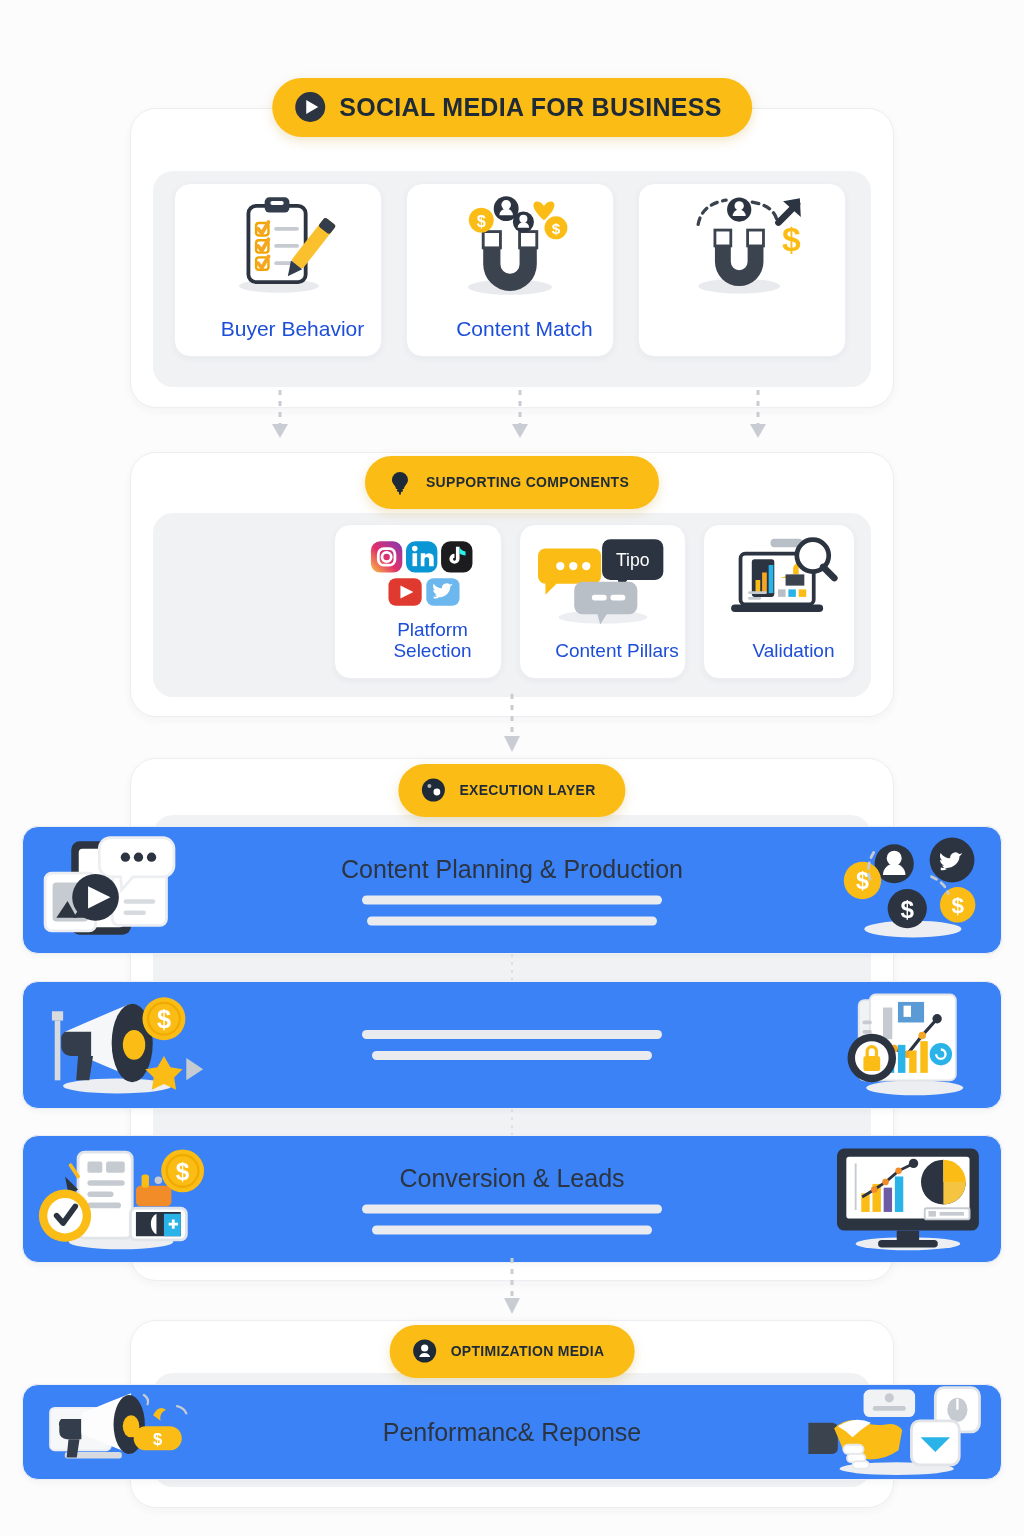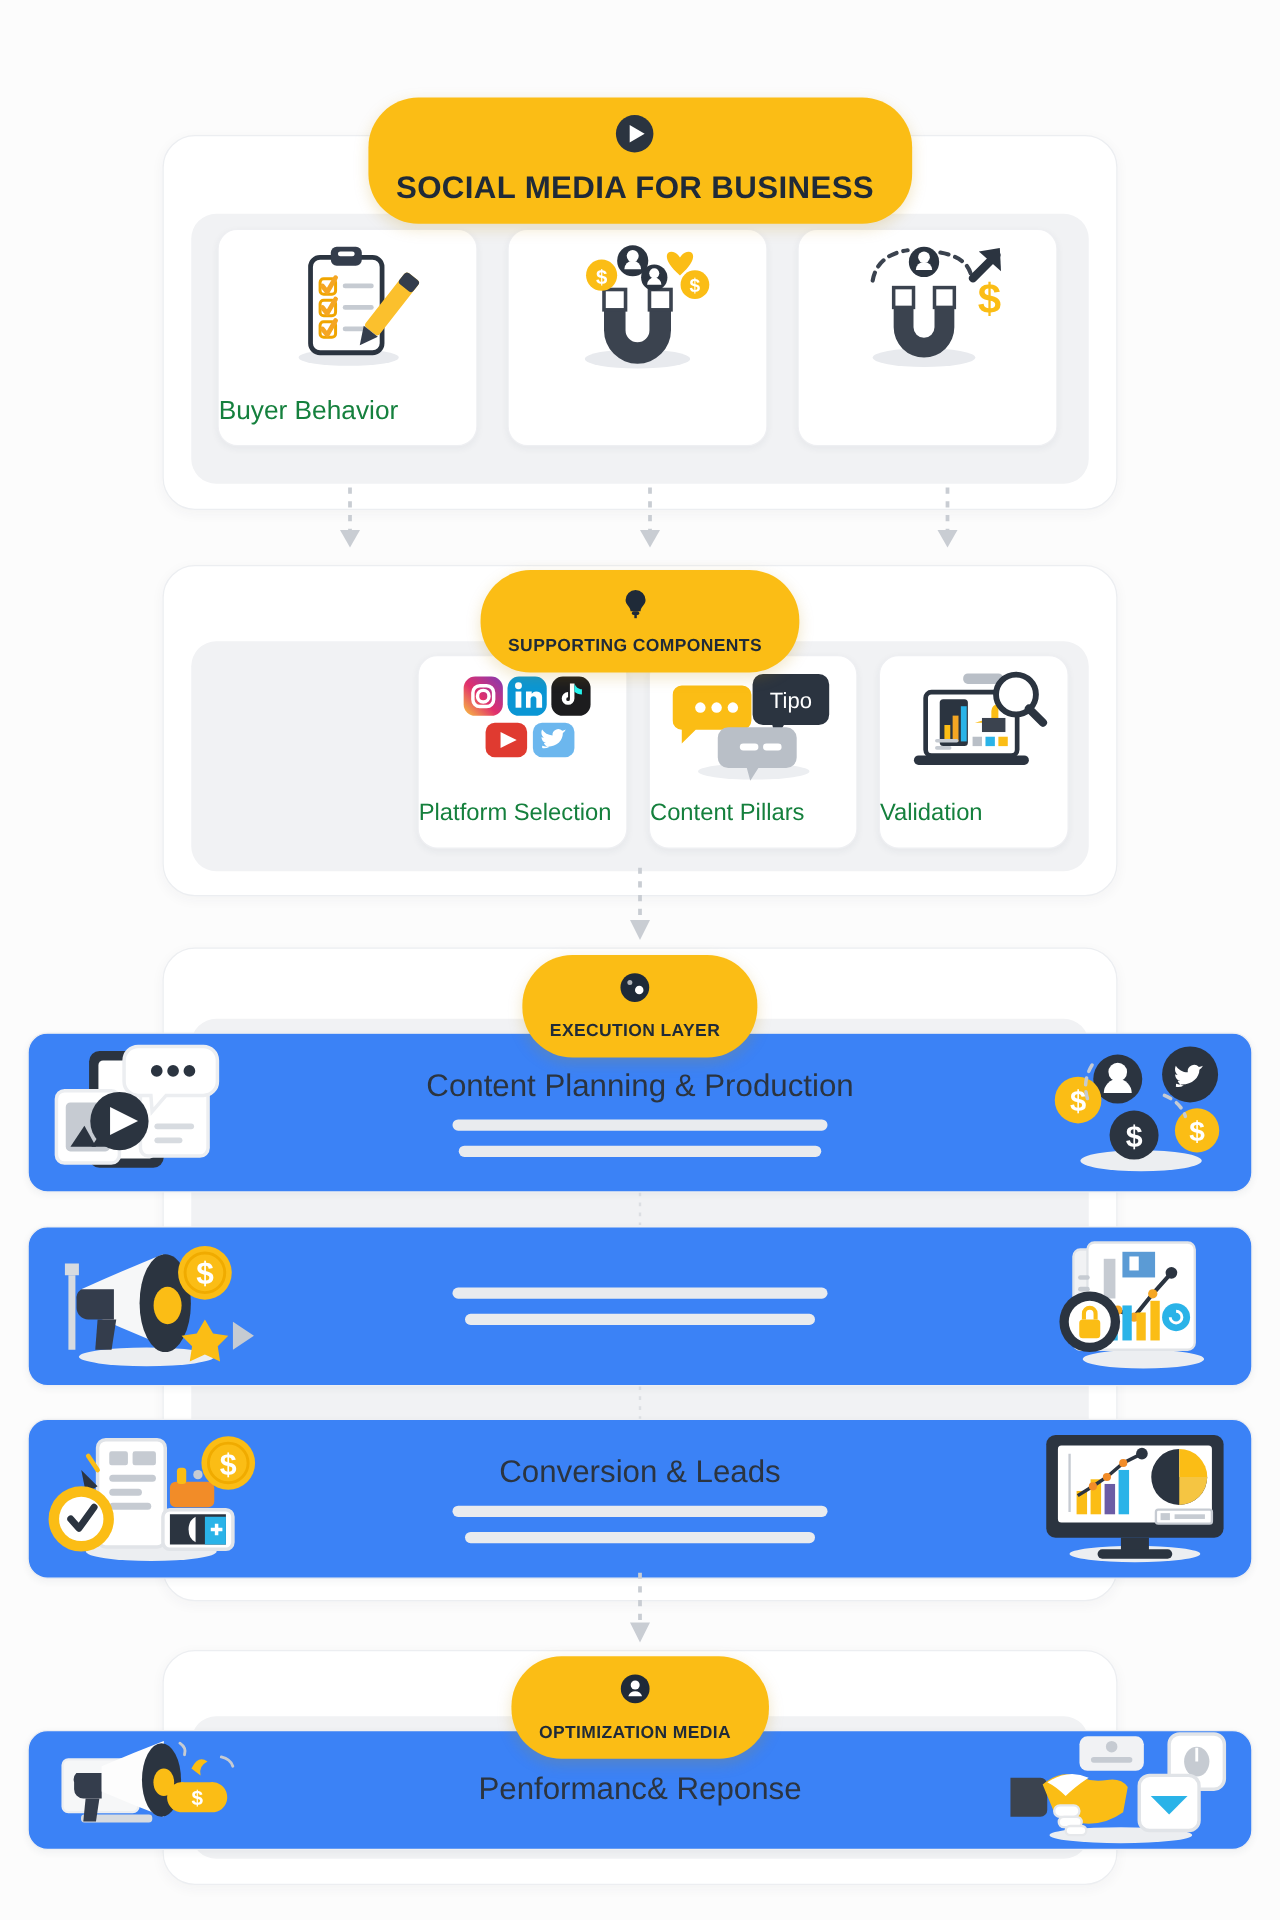--- a/index.html
+++ b/index.html
@@ -39,21 +39,20 @@
     transform: translateX(-50%);
     background: #fbbd15;
     border-radius: 40px;
     display: flex;
     align-items: center;
     gap: 13px;
     padding: 13px 30px 14px 22px;
     box-shadow: 0 4px 12px rgba(190,140,10,.22);
     z-index: 6;
     white-space: nowrap;
-    flex-direction: column;
   }
   .badge-text {
     font-size: 25px;
     font-weight: bold;
     letter-spacing: .3px;
     color: #1f2a38;
   }
   .badge.small .badge-text { font-size: 14px; }
   .badge-ico { width: 32px; height: 32px; flex: none; }
   .badge.small .badge-ico { width: 26px; height: 26px; }
@@ -72,25 +71,26 @@
     overflow: hidden;
   }
   .card-art {
     position: absolute;
     top: 0; left: 0; right: 0;
     display: flex; align-items: center; justify-content: center;
   }
   .card-label {
     position: relative;
     width: 100%;
-    text-align: left;
+    text-align: center;
     font-size: 21px;
-    color: #15803d;
+    color: #1d4ed8;
     padding-bottom: 16px;
     line-height: 1.1;
+    padding-left: 29px;
   }
   .card-label.sm { font-size: 19px; }
 
   
   .exec-row {
     position: absolute;
     left: 22px; right: 22px;
     background: #3b82f6;
     border: 1px solid #eeeff2;
     border-radius: 16px;
@@ -173,20 +173,21 @@
         <circle cx="84" cy="32" r="11" fill="#2b3440"></circle>
         <circle cx="84" cy="28.5" r="4.2" fill="#fff"></circle>
         <path d="M78 38 a6 6 0 0 1 12 0 z" fill="#fff"></path>
         <path d="M104 14 c5-8 17-3 0 12 c-17-15-5-20 0-12 z" fill="#fbbd15" transform="translate(-2,4) scale(1.25) translate(-18,-5)"></path>
         <circle cx="40" cy="30" r="13" fill="#fbbd15"></circle>
         <text x="40" y="37" font-size="17" font-weight="bold" fill="#fff" text-anchor="middle" font-family="Liberation Sans, sans-serif">$</text>
         <circle cx="118" cy="38" r="12" fill="#fbbd15"></circle>
         <text x="118" y="44.5" font-size="16" font-weight="bold" fill="#fff" text-anchor="middle" font-family="Liberation Sans, sans-serif">$</text>
       </svg>
     </div>
+    <div class="card-label">Content Match</div>
   </div>
 
   <div class="card" style="left:638px; top:183px; width:208px; height:174px;">
     <div class="card-art" style="height:122px;">
       <svg viewBox="0 0 150 112" width="140" height="106">
         <ellipse cx="72" cy="100" rx="44" ry="8" fill="#e8eaee"></ellipse>
         <path d="M28 34 q4 -22 30 -26" fill="none" stroke="#3b434f" stroke-width="3.5" stroke-dasharray="7 6" stroke-linecap="round"></path>
         <path d="M86 10 q22 4 26 18" fill="none" stroke="#3b434f" stroke-width="3.5" stroke-dasharray="7 6" stroke-linecap="round"></path>
         <path d="M46 56 v18 a26 26 0 0 0 52 0 V56 h-17 v18 a9 9 0 0 1 -18 0 V56 z" fill="#3b434f"></path>
         <rect x="46" y="40" width="17" height="17" fill="#fff" stroke="#3b434f" stroke-width="3"></rect>

